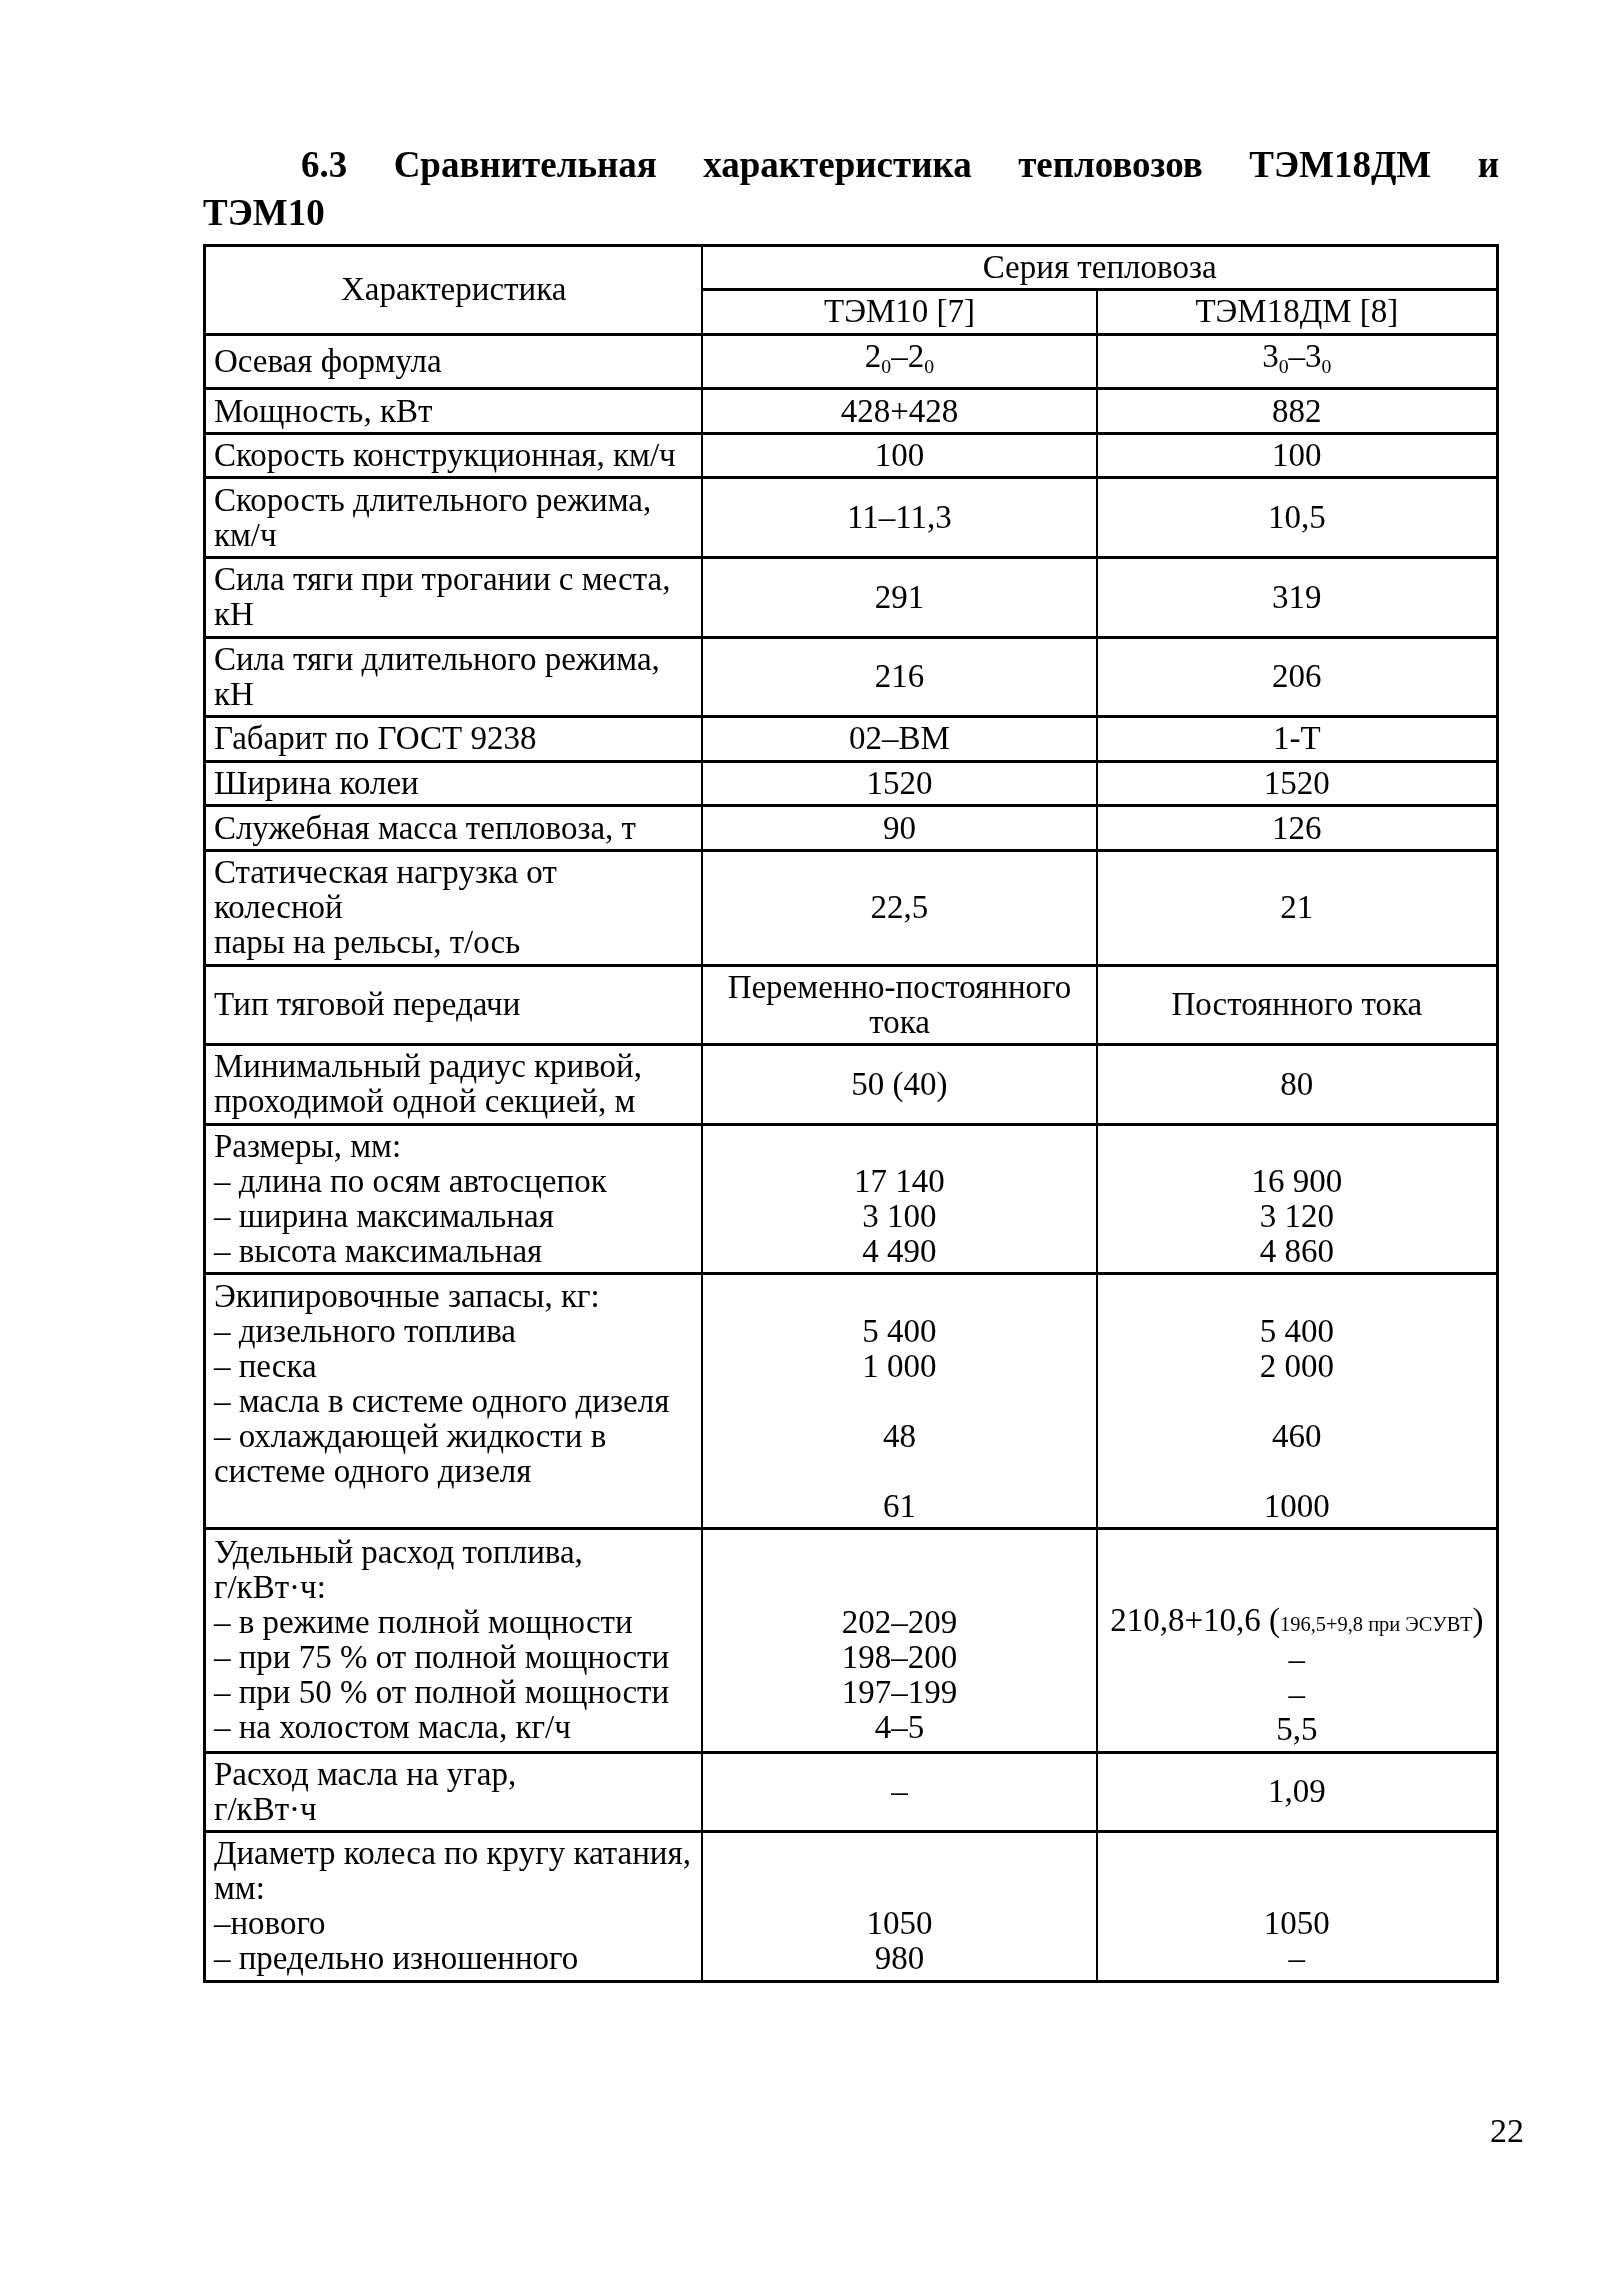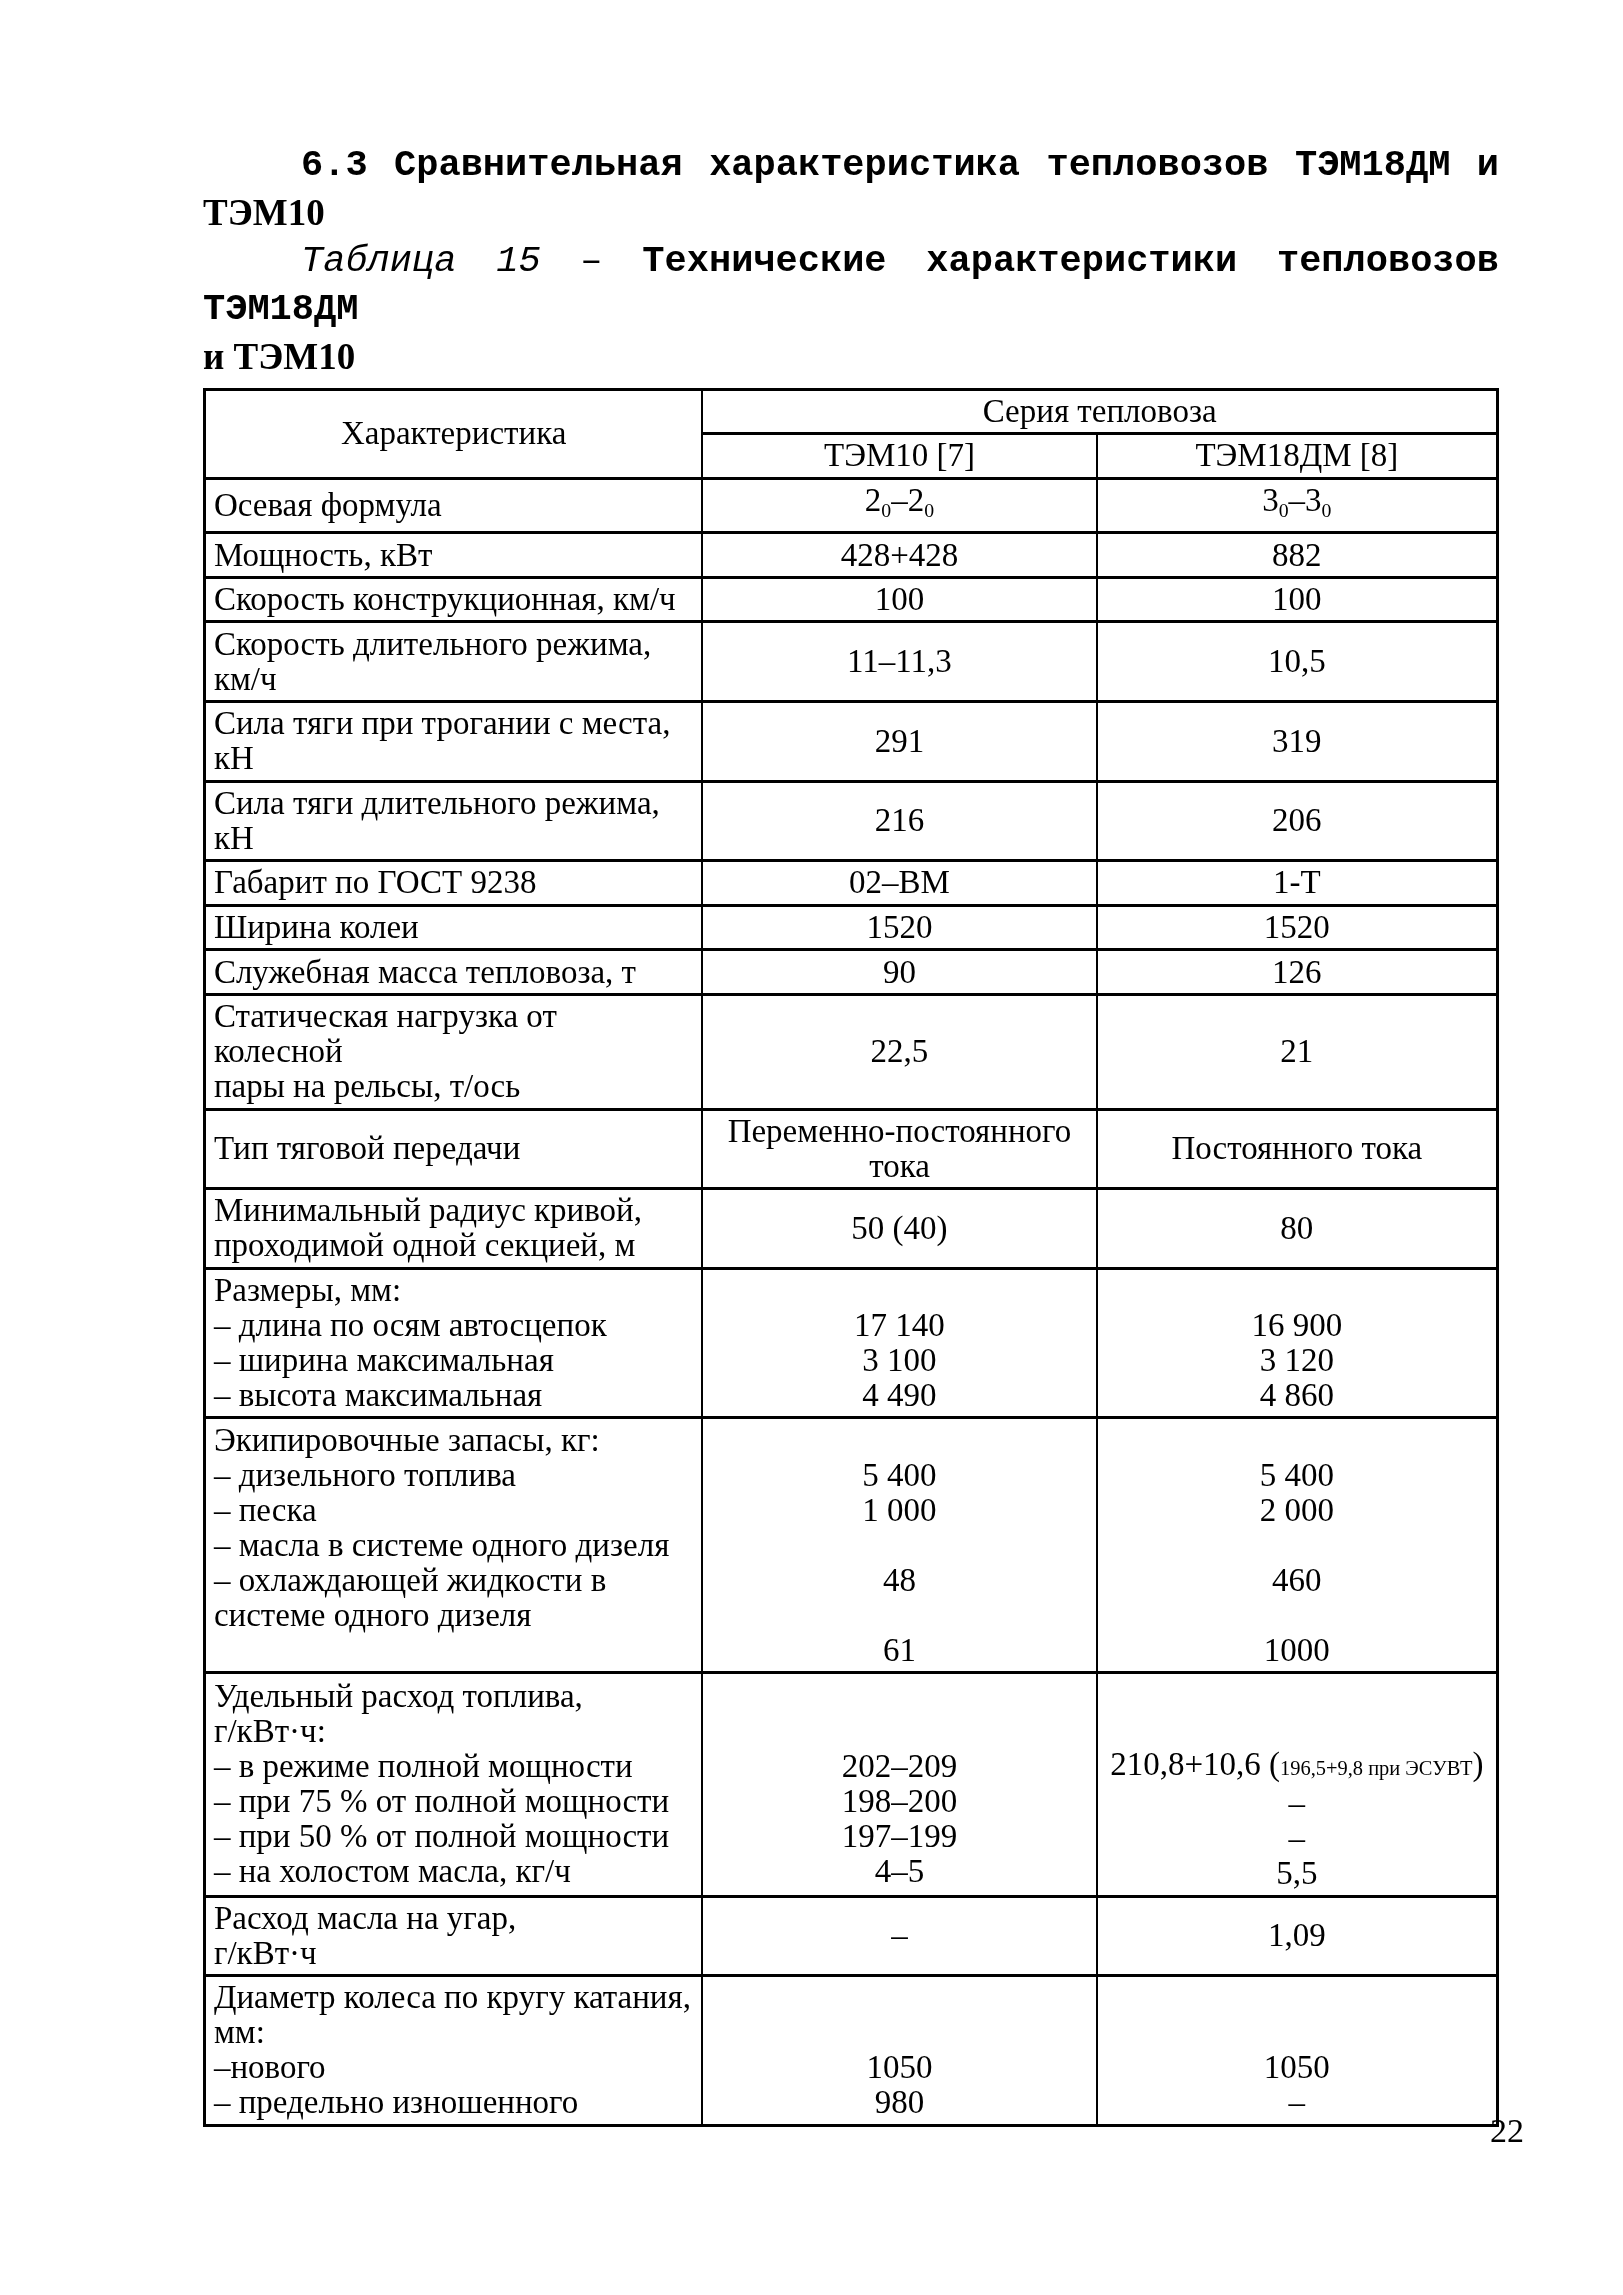--- a/index.html
+++ b/index.html
@@ -8,21 +8,21 @@
     background: #ffffff; color: #000000;
     font-family: "Liberation Serif", "DejaVu Serif", serif;
     position: relative; overflow: hidden;
   }
   .content {
     position: absolute;
     left: 203px; top: 141px;
     width: 1296px;
   }
   .bodytext { font-size: 37px; line-height: 48px; }
-  .indent { text-indent: 98px; font-family: Liberation Mono, monospace; }
+  .indent { text-indent: 98px; }
   .jline { text-align: justify; text-align-last: justify; }
   .bold { font-weight: bold; }
   .italic { font-style: italic; }
   .para { margin-top: 9.2px; }
 
   table.specs {
     border-collapse: collapse;
     table-layout: fixed;
     width: 100%;
     margin-top: 6.5px;
@@ -60,24 +60,20 @@
 <body>
 
 <div class="content">
 
   <div class="bodytext bold">
     <div class="indent jline">6.3 Сравнительная характеристика тепловозов ТЭМ18ДМ и</div>
     <div>ТЭМ10</div>
   </div>
 
 
-  <div class="bodytext">
-    <div class="indent jline"><span class="italic">Таблица 15</span><span> – </span><span class="bold">Технические характеристики тепловозов ТЭМ18ДМ</span></div>
-    <div class="bold">и ТЭМ10</div>
-  </div>
 
   <table class="specs">
     <colgroup>
       <col style="width:38.5%">
       <col style="width:30.5%">
       <col style="width:31%">
     </colgroup>
     <thead>
       <tr>
         <td class="th-char" rowspan="2">Характеристика</td>

